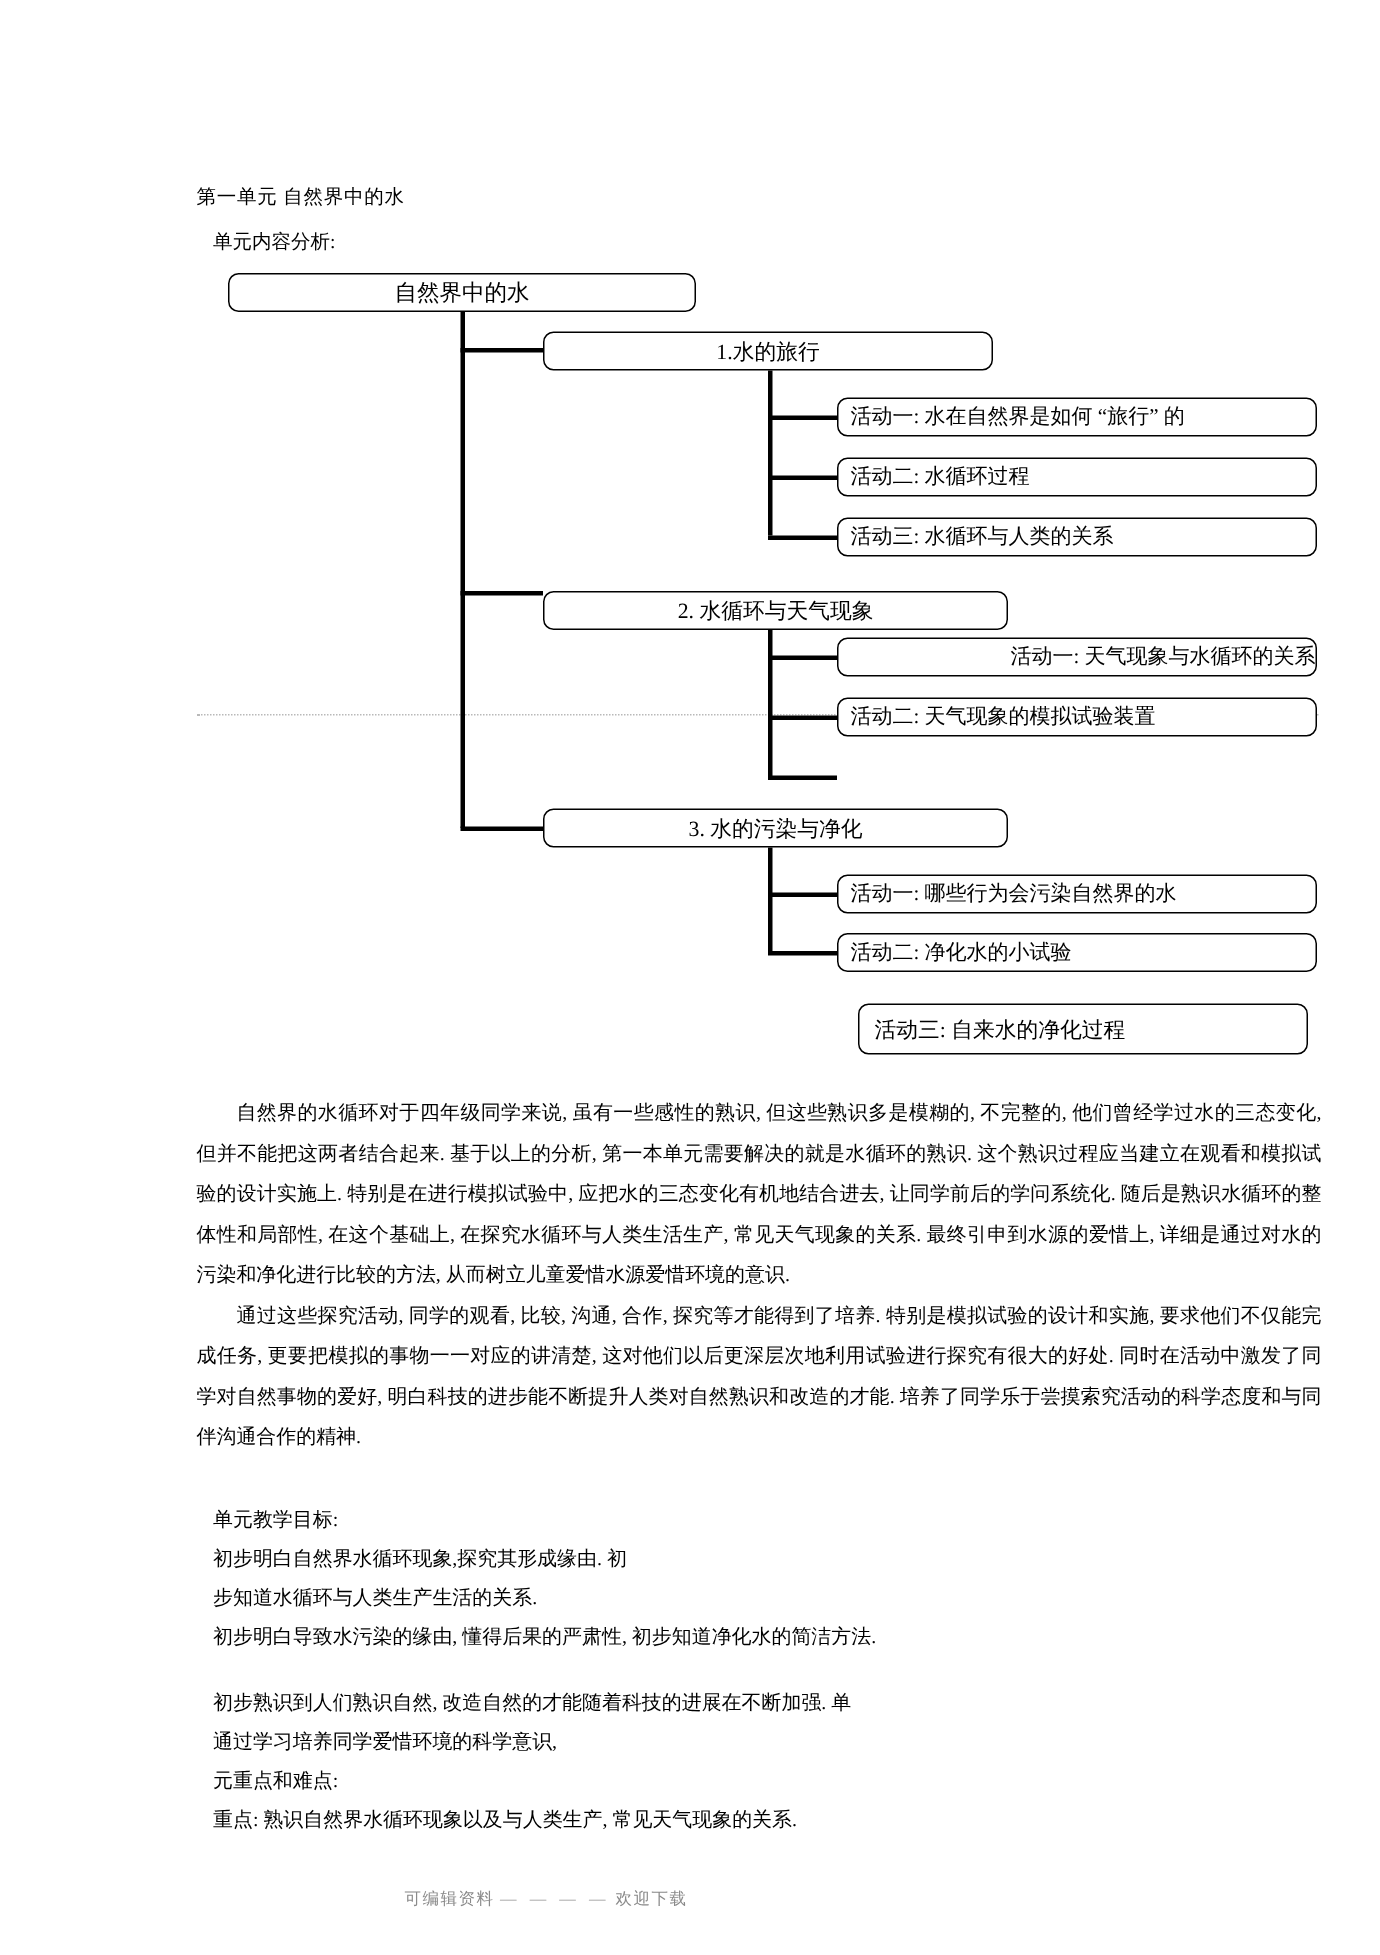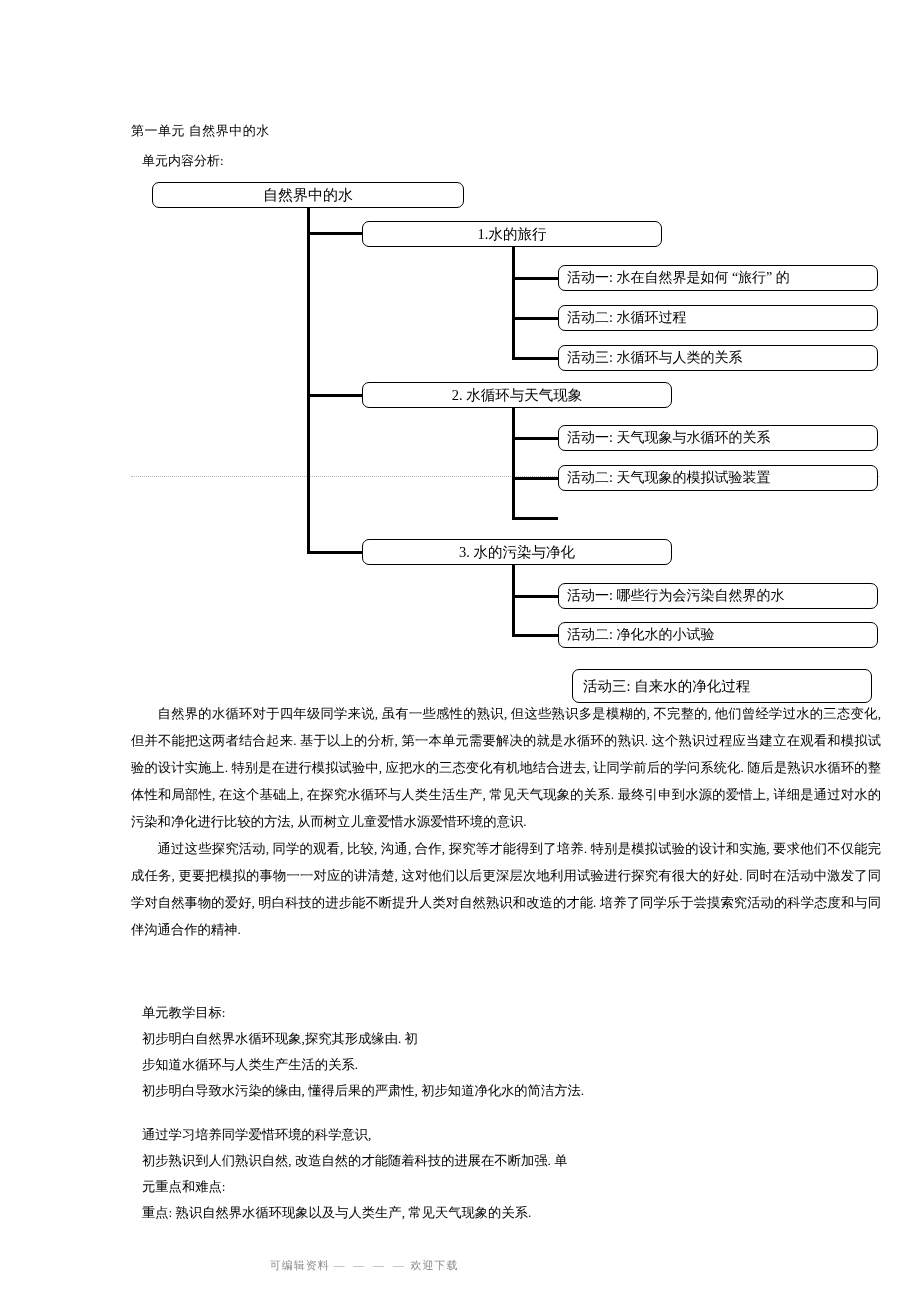--- a/index.html
+++ b/index.html
@@ -81,21 +81,21 @@
     top: 476px;
     width: 748px;
     border-top: 1px dotted #b9b9b9;
     z-index: 0;
   }
 
   
   .body-block {
     position: absolute;
     left: 131px;
-    top: 700px;
+    top: 728px;
     width: 750px;
     font-size: 13.3px;
     line-height: 27px;
     text-align: justify;
   }
   .body-block p {
     margin: 0 0 0 0;
     text-indent: 2em;
   }
 
@@ -159,27 +159,27 @@
     <div class="node lvl3" style="left:558px; top:135px; width:320px; height:26px;">
       <span>活动二:  水循环过程</span>
     </div>
 
     <div class="ln h" style="left:512px; top:187px; width:46px; height:3px;"></div>
     <div class="node lvl3" style="left:558px; top:175px; width:320px; height:26px;">
       <span>活动三:  水循环与人类的关系</span>
     </div>
 
     <div class="ln h" style="left:307px; top:224px; width:55px; height:3px;"></div>
-    <div class="node lvl2" style="left:362px; top:212px; width:310px; height:26px;">
+    <div class="node lvl2" style="left:362px; top:224px; width:310px; height:26px;">
       <span>2. 水循环与天气现象</span>
     </div>
     <div class="ln v" style="left:512px; top:238px; height:110px; width:3px;"></div>
 
     <div class="ln h" style="left:512px; top:267px; width:46px; height:3px;"></div>
-    <div class="node lvl3" style="left:558px; top:255px; width:320px; height:26px;">
+    <div class="node lvl3" style="left:558px; top:255px; width:320px; height:26px;justify-content:flex-end;">
       <span>活动一:  天气现象与水循环的关系</span>
     </div>
 
     <div class="ln h" style="left:512px; top:307px; width:46px; height:3px;"></div>
     <div class="node lvl3" style="left:558px; top:295px; width:320px; height:26px;">
       <span>活动二:  天气现象的模拟试验装置</span>
     </div>
 
     <div class="ln h" style="left:512px; top:347px; width:46px; height:3px;"></div>
 
@@ -209,22 +209,22 @@
     <p>自然界的水循环对于四年级同学来说, 虽有一些感性的熟识, 但这些熟识多是模糊的, 不完整的, 他们曾经学过水的三态变化, 但并不能把这两者结合起来. 基于以上的分析, 第一本单元需要解决的就是水循环的熟识. 这个熟识过程应当建立在观看和模拟试验的设计实施上. 特别是在进行模拟试验中, 应把水的三态变化有机地结合进去, 让同学前后的学问系统化. 随后是熟识水循环的整体性和局部性, 在这个基础上, 在探究水循环与人类生活生产, 常见天气现象的关系. 最终引申到水源的爱惜上, 详细是通过对水的污染和净化进行比较的方法, 从而树立儿童爱惜水源爱惜环境的意识.</p>
     <p>通过这些探究活动, 同学的观看, 比较, 沟通, 合作, 探究等才能得到了培养. 特别是模拟试验的设计和实施, 要求他们不仅能完成任务, 更要把模拟的事物一一对应的讲清楚, 这对他们以后更深层次地利用试验进行探究有很大的好处. 同时在活动中激发了同学对自然事物的爱好, 明白科技的进步能不断提升人类对自然熟识和改造的才能. 培养了同学乐于尝摸索究活动的科学态度和与同伴沟通合作的精神.</p>
   </div>
 
   <div class="goals">
     <div>单元教学目标:</div>
     <div>初步明白自然界水循环现象,探究其形成缘由. 初</div>
     <div>步知道水循环与人类生产生活的关系.</div>
     <div>初步明白导致水污染的缘由,  懂得后果的严肃性,  初步知道净化水的简洁方法.</div>
     <div class="gap"></div>
+    <div>初步熟识到人们熟识自然, 改造自然的才能随着科技的进展在不断加强. 单</div>
     <div>通过学习培养同学爱惜环境的科学意识,</div>
-    <div>初步熟识到人们熟识自然, 改造自然的才能随着科技的进展在不断加强. 单</div>
     <div>元重点和难点:</div>
     <div>重点:  熟识自然界水循环现象以及与人类生产, 常见天气现象的关系.</div>
   </div>
 
   <div class="footer">
     <span>可编辑资料</span>
     <span class="dashes">— — — —</span>
     <span>欢迎下载</span>
   </div>
 

